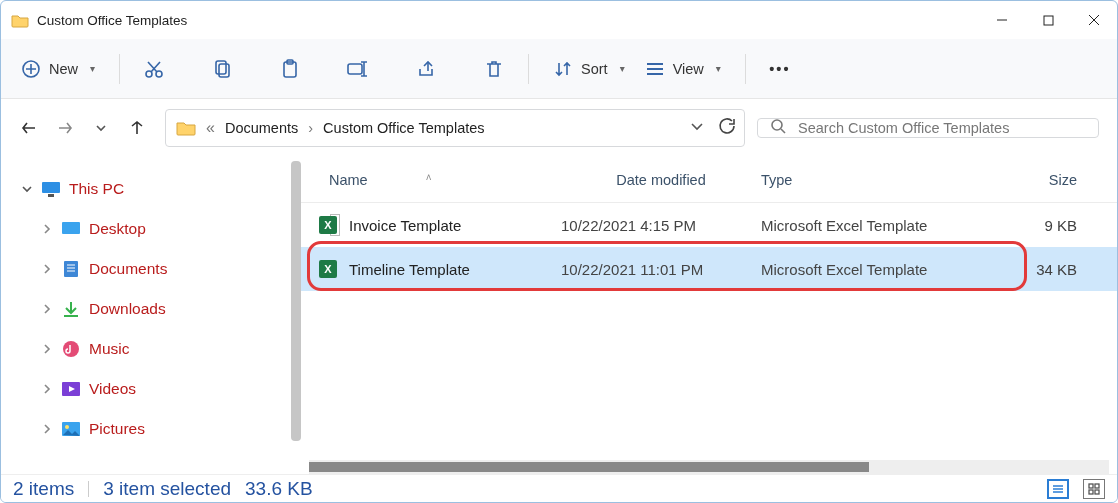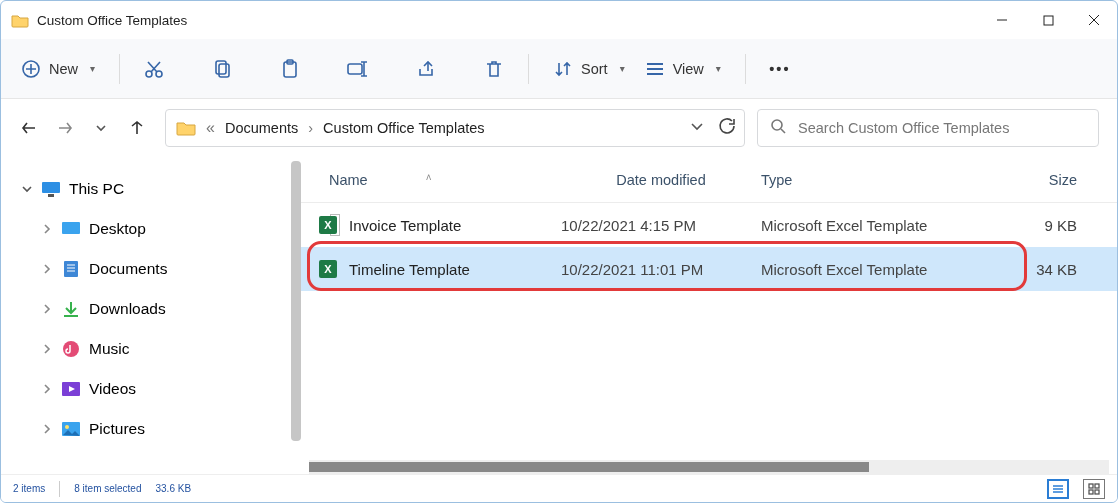--- a/index.html
+++ b/index.html
@@ -24,30 +24,30 @@
 
   
   .navrow { height: 58px; display: flex; align-items: center; padding: 0 18px; gap: 12px; background: #fff; }
   .navbtns { display: flex; align-items: center; gap: 16px; padding-right: 6px; }
   .navbtns .nb { width: 20px; height: 20px; display: flex; align-items: center; justify-content: center; }
   .addressbar { flex: 0 0 580px; height: 38px; border: 1px solid #d7d9dc; border-radius: 4px; display: flex; align-items: center; padding: 0 8px 0 10px; gap: 10px; }
   .addressbar .folder-ico { width: 20px; height: 16px; }
   .addressbar .crumbs { flex: 1; display: flex; align-items: center; gap: 10px; font-size: 14.5px; color: #222; }
   .addressbar .crumb-sep { color: #777; }
   .addressbar .tail { display: flex; align-items: center; gap: 14px; }
-  .searchbox { flex: 1; height: 38px; border: 1px solid #d7d9dc; border-radius: 4px; display: flex; align-items: center; padding: 0 12px; gap: 12px; }
+  .searchbox { flex: 1; height: 20px; border: 1px solid #d7d9dc; border-radius: 4px; display: flex; align-items: center; padding: 0 12px; gap: 12px; }
   .searchbox input { border: none; outline: none; flex: 1; font-size: 14.5px; color: #555; background: transparent; }
   .searchbox input::placeholder { color: #777; }
 
   
   .main { position: absolute; top: 156px; left: 0; right: 0; bottom: 28px; display: flex; }
   .sidebar { width: 300px; position: relative; padding: 8px 0; }
   .sidebar .scrollbar { position: absolute; right: 0; top: 4px; width: 10px; height: 280px; background: #c6c6c6; border-radius: 4px; }
   .tree { padding: 4px 0; }
-  .tree-item { display: flex; align-items: center; height: 40px; padding-left: 20px; gap: 8px; font-size: 15.5px; color: #000000; }
+  .tree-item { display: flex; align-items: center; height: 40px; padding-left: 20px; gap: 8px; font-size: 15.5px; color: #b91c1c; }
   .tree-item.child { padding-left: 40px; }
   .expander { width: 12px; height: 12px; display: inline-flex; align-items: center; justify-content: center; color: #555; }
   .tree-ico { width: 20px; height: 18px; display: inline-flex; align-items: center; justify-content: center; }
 
   .content { flex: 1; position: relative; }
   .content .hscroll { position: absolute; left: 8px; right: 8px; bottom: 0; height: 14px; background: #eee; }
   .content .hscroll .thumb { position: absolute; left: 0; top: 2px; height: 10px; width: 560px; background: #888; }
 
   .cols { display: flex; height: 46px; align-items: center; border-bottom: 1px solid #ececec; font-size: 14.5px; color: #3b5169; }
   .col-name { flex: 0 0 260px; padding-left: 28px; display: flex; gap: 58px; }
@@ -61,21 +61,21 @@
   .row .c-name { flex: 0 0 260px; padding-left: 18px; display: flex; align-items: center; gap: 12px; }
   .row .c-date { flex: 0 0 200px; color: #444; }
   .row .c-type { flex: 0 0 230px; color: #444; }
   .row .c-size { flex: 0 0 104px; text-align: right; padding-right: 18px; color: #404040; }
   .excel-ico { width: 18px; height: 18px; display: inline-flex; align-items: center; justify-content: center; background: #1e7a46; color: #fff; font-weight: bold; font-size: 11px; border-radius: 2px; position: relative; }
   .excel-ico::after { content: ""; position: absolute; right: -3px; top: -2px; bottom: -2px; width: 8px; background: #fff; border: 1px solid #bbb; z-index: -1; }
 
   .highlight-ring { position: absolute; border: 3px solid #e23a3a; border-radius: 14px; pointer-events: none; }
 
   
-  .status { position: absolute; left: 0; right: 0; bottom: 0; height: 28px; display: flex; align-items: center; padding: 0 12px; font-size: 10px; color: #2452a0; gap: 14px; background: #fff; border-top: 1px solid #eee; }
+  .status { position: absolute; left: 0; right: 0; bottom: 0; height: 28px; display: flex; align-items: center; padding: 0 12px; font-size: 19px; color: #2452a0; gap: 14px; background: #fff; border-top: 1px solid #eee; }
   .status .sep { width: 1px; height: 16px; background: #ccc; }
   .status .spacer { flex: 1; }
   .viewbtn { width: 22px; height: 20px; border: 1px solid #777; display: inline-flex; align-items: center; justify-content: center; }
   .viewbtn.active { border: 2px solid #2a7dd4; }
 
   svg { overflow: visible; }
 </style>
 </head>
 <body>
 
@@ -402,21 +402,21 @@
 
     <div class="hscroll">
         <div class="thumb"></div>
       </div>
   </div>
 </div>
 
 <div class="status">
   <span>2 items</span>
   <span class="sep"></span>
-  <span>8 item selected</span>
+  <span>3 item selected</span>
   <span>33.6 KB</span>
   <span class="spacer"></span>
   <span class="viewbtn active">
       <svg width="12" height="12" stroke="#2a7dd4" stroke-width="1.5">
         <line x1="1" y1="3" x2="11" y2="3"></line>
         <line x1="1" y1="6" x2="11" y2="6"></line>
         <line x1="1" y1="9" x2="11" y2="9"></line>
       </svg>
     </span>
   <span class="viewbtn">

